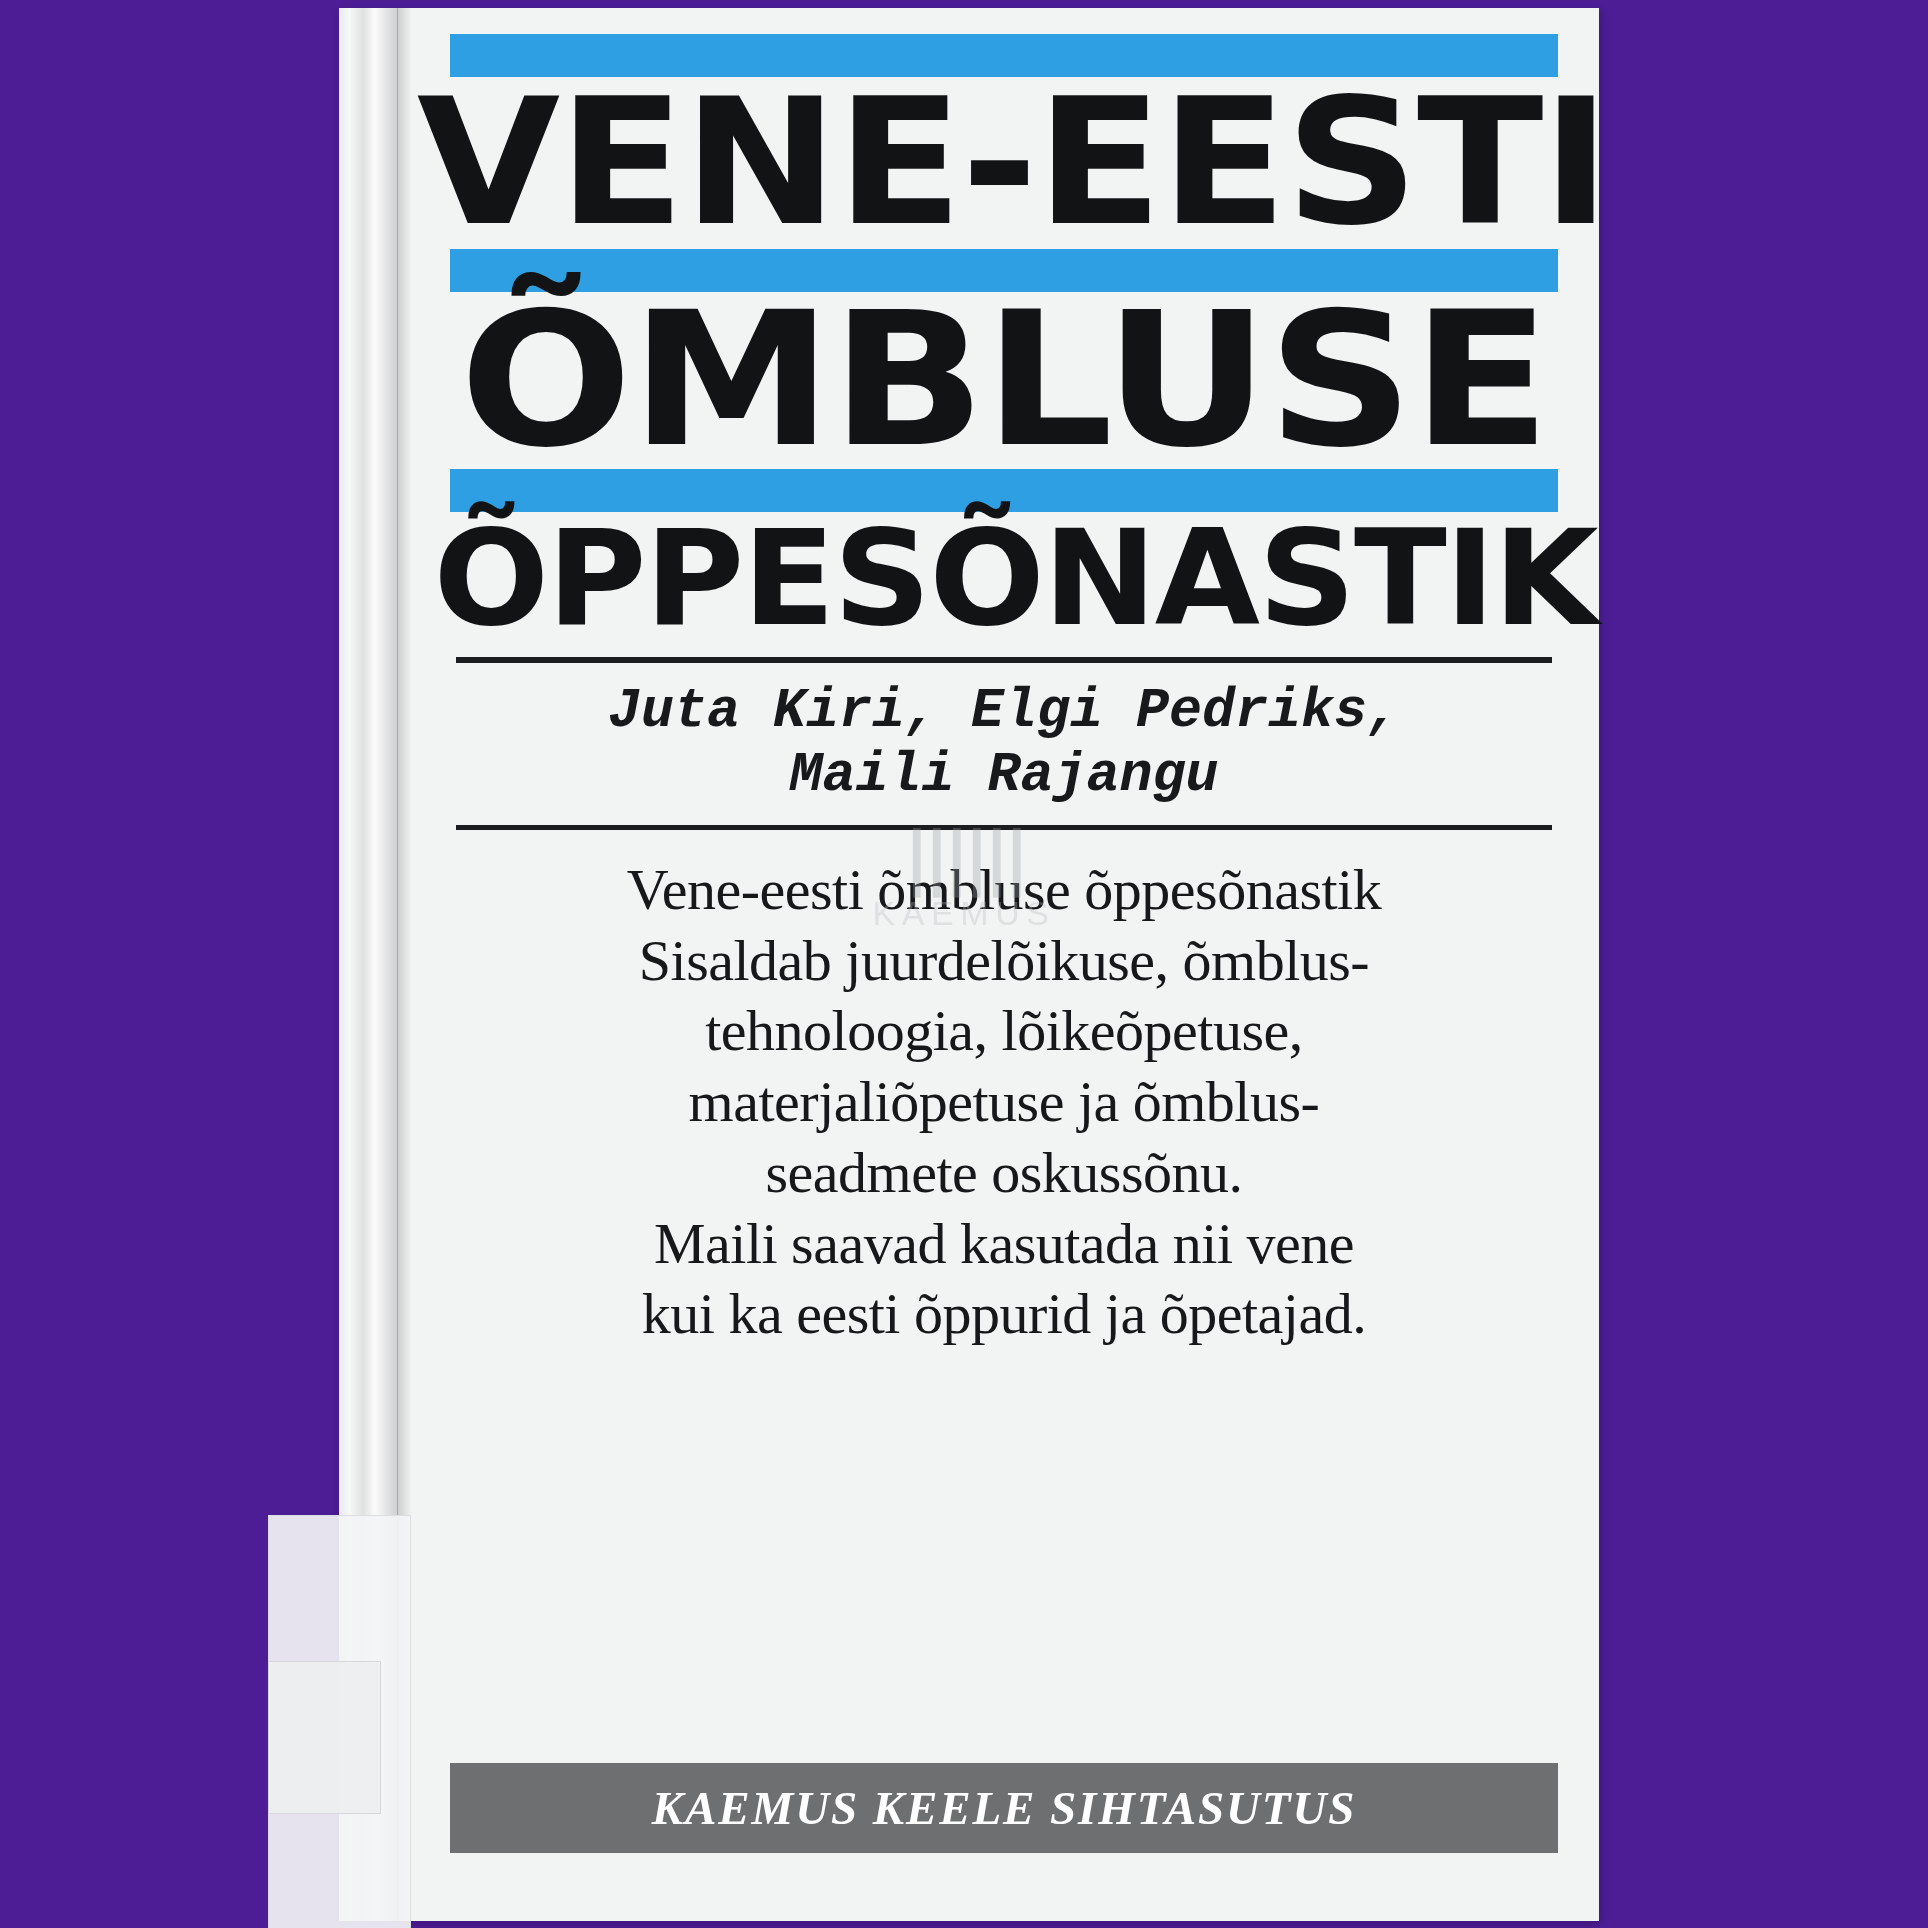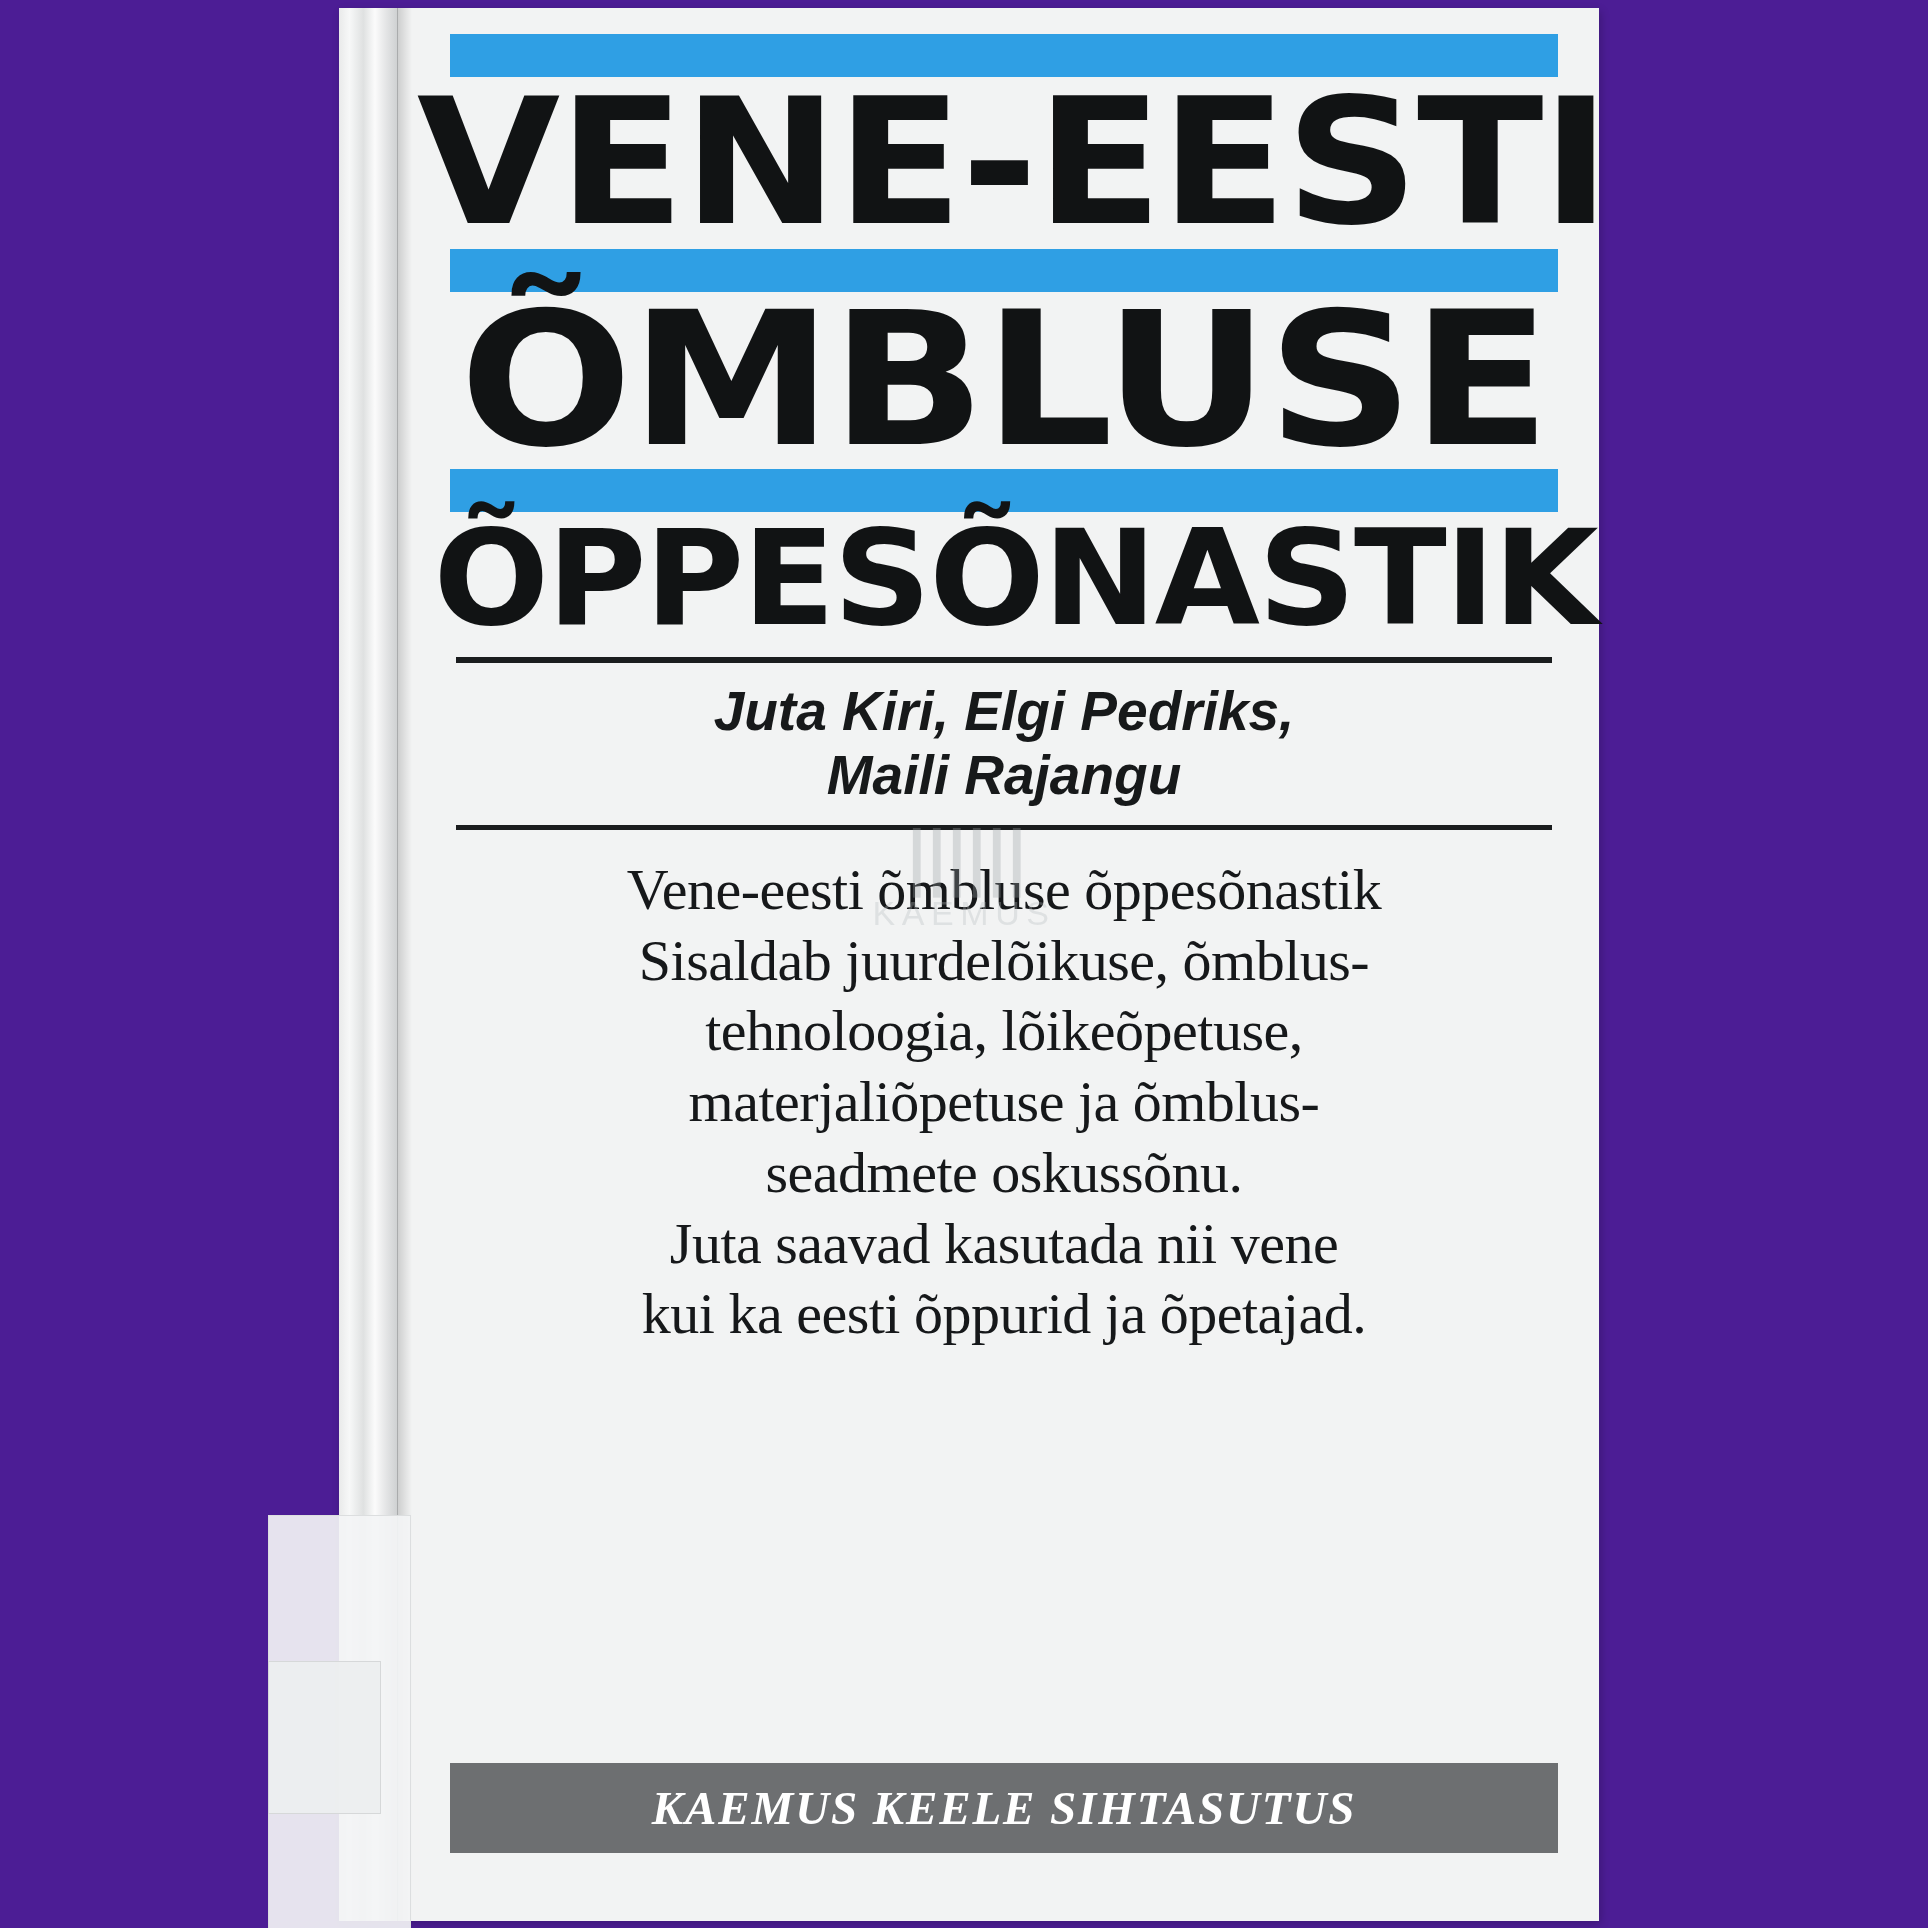--- a/index.html
+++ b/index.html
@@ -121,21 +121,21 @@
   }
 
   .rule {
     height: 6.6px;
     background: #1b1d1e;
     margin: 17px 5.6px 0 5.6px;
   }
   .rule.thin { height: 5.6px; }
 
   .authors {
-    font-family: Liberation Sans, sans-serif;
+    font-family: Liberation Mono, monospace;
     font-style: italic;
     font-weight: bold;
     font-size: 55px;
     line-height: 1.16;
     color: #17191a;
     text-align: center;
     margin: 17px 0 15px 0;
   }
 
   .blurb {
@@ -227,21 +227,21 @@
       </div>
 
       <div class="rule thin"></div>
 
       <div class="blurb">
         <div>Vene-eesti õmbluse õppesõnastik</div>
         <div>Sisaldab juurdelõikuse, õmblus-</div>
         <div>tehnoloogia, lõikeõpetuse,</div>
         <div>materjaliõpetuse ja õmblus-</div>
         <div>seadmete oskussõnu.</div>
-        <div>Juta saavad kasutada nii vene</div>
+        <div>Maili saavad kasutada nii vene</div>
         <div>kui ka eesti õppurid ja õpetajad.</div>
       </div>
 
       <div class="publisher">
         <span>KAEMUS KEELE SIHTASUTUS</span>
       </div>
 
     </div>
 
     <div class="plastic-a"></div>

